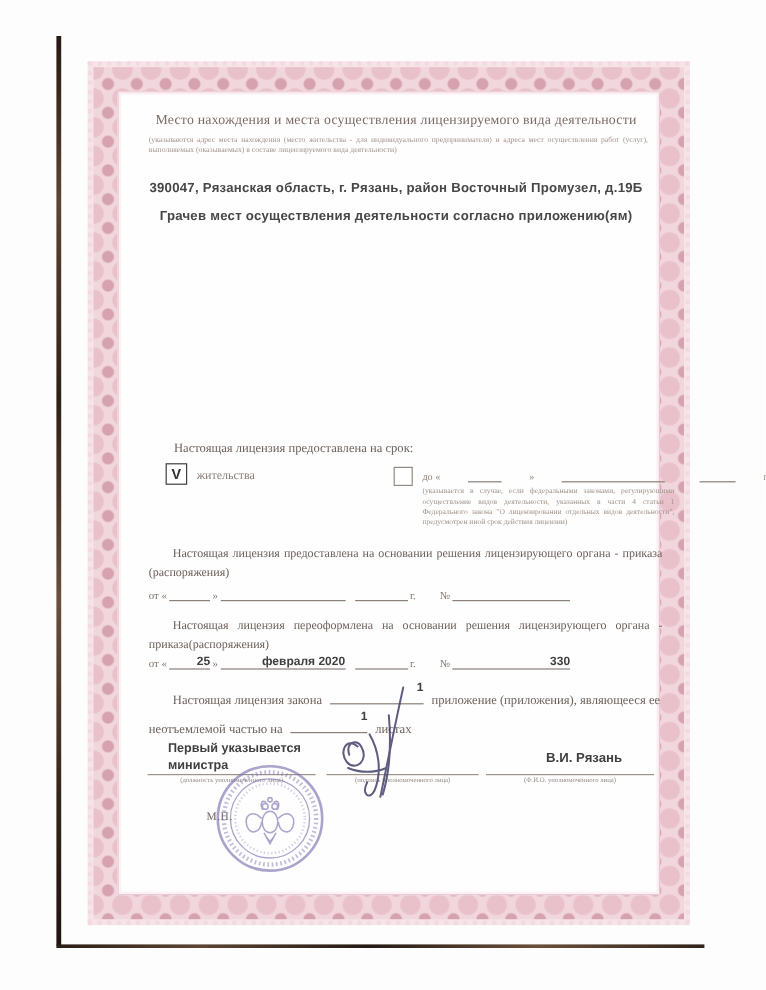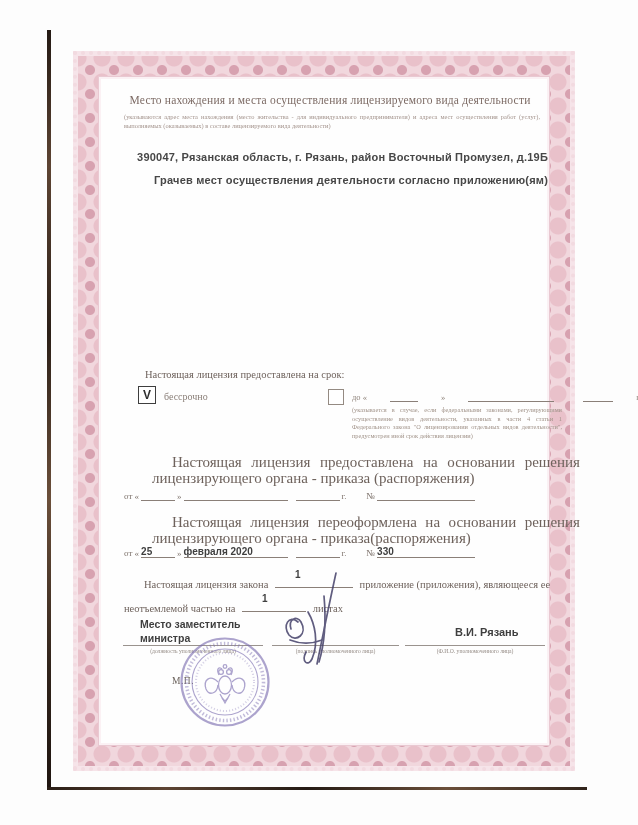--- a/index.html
+++ b/index.html
@@ -37,27 +37,27 @@
   .inner{
     position:absolute;inset:21px;background:#fefefe;
     border:1px solid #e9c9d2;box-shadow:inset 0 0 0 2px #fbf1f4;
   }
 
   
   .serif{font-family:"Liberation Serif", serif;color:#6e625c;}
   .title{font-size:11.5px;color:#7c6a64;text-align:center;letter-spacing:.2px;}
   .locnote{font-size:6.4px;line-height:9px;color:#a3938c;text-align:justify;}
   .bold-sans{font-family:"Liberation Sans", sans-serif;font-weight:bold;color:#474747;}
-  .addr{font-size:11px;text-align:right;letter-spacing:.2px;}
-  .body-text{font-size:15px;line-height:16px;text-align:justify;text-indent:20px;color:#6e625c;margin-left:28px;}
+  .addr{font-size:11px;text-align:center;letter-spacing:.2px;}
+  .body-text{font-size:10px;line-height:16px;text-align:justify;text-indent:20px;color:#6e625c;}
   .row{display:flex;align-items:flex-end;font-size:9px;color:#7e736c;white-space:nowrap;}
   .row .lbl{padding:0 2px;}
   .blank{display:inline-block;border-bottom:1px solid #8a7f78;height:11px;position:relative;}
   .fill{
-    position:absolute;left:0;right:0;bottom:0;text-align:left;
+    position:absolute;left:0;right:0;bottom:0;text-align:right;
     font-family:"Liberation Sans", sans-serif;font-weight:bold;font-size:10px;color:#3f3f3f;
   }
   .checkbox{box-sizing:border-box;background:#fff;display:flex;align-items:center;justify-content:center;}
   .cb-big{width:18px;height:18px;border:1.6px solid #3e3e3e;}
   .cb-small{width:16px;height:16px;border:1px solid #948a82;}
   .cb-mark{font-family:"Liberation Sans", sans-serif;font-weight:bold;font-size:12px;color:#2f2f2f;line-height:1;}
   .until-row{display:flex;align-items:flex-end;font-size:8.5px;color:#8d8178;white-space:nowrap;}
   .until-note{font-size:6.3px;line-height:8.6px;color:#a09288;text-align:justify;}
   .attach{font-size:10.5px;line-height:24px;color:#6e625c;text-indent:20px;}
   .attach .blank{height:12px;}
@@ -82,21 +82,21 @@
 <div class="abs serif locnote" style="left:124px;top:112px;width:416px;">(указываются адрес места нахождения (место жительства - для индивидуального предпринимателя) и адреса мест осуществления работ (услуг), выполняемых (оказываемых) в составе лицензируемого вида деятельности)</div>
 
 <div class="abs bold-sans addr" style="left:112px;top:151px;width:436px;">390047, Рязанская область, г. Рязань, район Восточный Промузел, д.19Б</div>
 <div class="abs bold-sans addr" style="left:112px;top:174px;width:436px;">Грачев мест осуществления деятельности согласно приложению(ям)</div>
 
 <div class="abs serif" style="left:145px;top:369px;font-size:10.5px;color:#6e625c;">Настоящая лицензия предоставлена на срок:</div>
 
 <div class="abs checkbox cb-big" style="left:138px;top:386px;">
   <span class="cb-mark">V</span>
 </div>
-<div class="abs serif" style="left:164px;top:391px;font-size:10px;color:#8a7f78;">бессрочно</div>
+<div class="abs serif" style="left:164px;top:391px;font-size:10px;color:#8a7f78;">жительства</div>
 
 <div class="abs checkbox cb-small" style="left:328px;top:389px;"></div>
 <div class="abs until-row" style="left:352px;top:390px;gap:23px;">
   <span class="lbl">до «</span>
   <span class="blank" style="width:28px;"></span>
   <span class="lbl">»</span>
   <span class="blank" style="width:86px;"></span>
   <span class="blank" style="width:30px;margin-left:6px;"></span>
   <span class="lbl">г.</span>
 </div>
@@ -147,21 +147,21 @@
   </span>
   <span>приложение (приложения), являющееся ее</span><br>
   <span>неотъемлемой частью на</span>
   <span class="blank" style="width:64px;margin:0 4px;">
     <span class="fill">1</span>
   </span>
   <span>листах</span>
 </div>
 
 <div class="abs position" style="left:140px;top:617px;">
-  <div>Место заместитель</div>
+  <div>Первый указывается</div>
   <div>министра</div>
 </div>
 <div class="abs name" style="left:455px;top:626px;">В.И. Рязань</div>
 
 <div class="abs sigline" style="left:123px;top:645px;width:140px;">
   <div class="serif caption">(должность уполномоченного лица)</div>
 </div>
 <div class="abs sigline" style="left:272px;top:645px;width:127px;">
   <div class="serif caption">(подпись уполномоченного лица)</div>
 </div>

